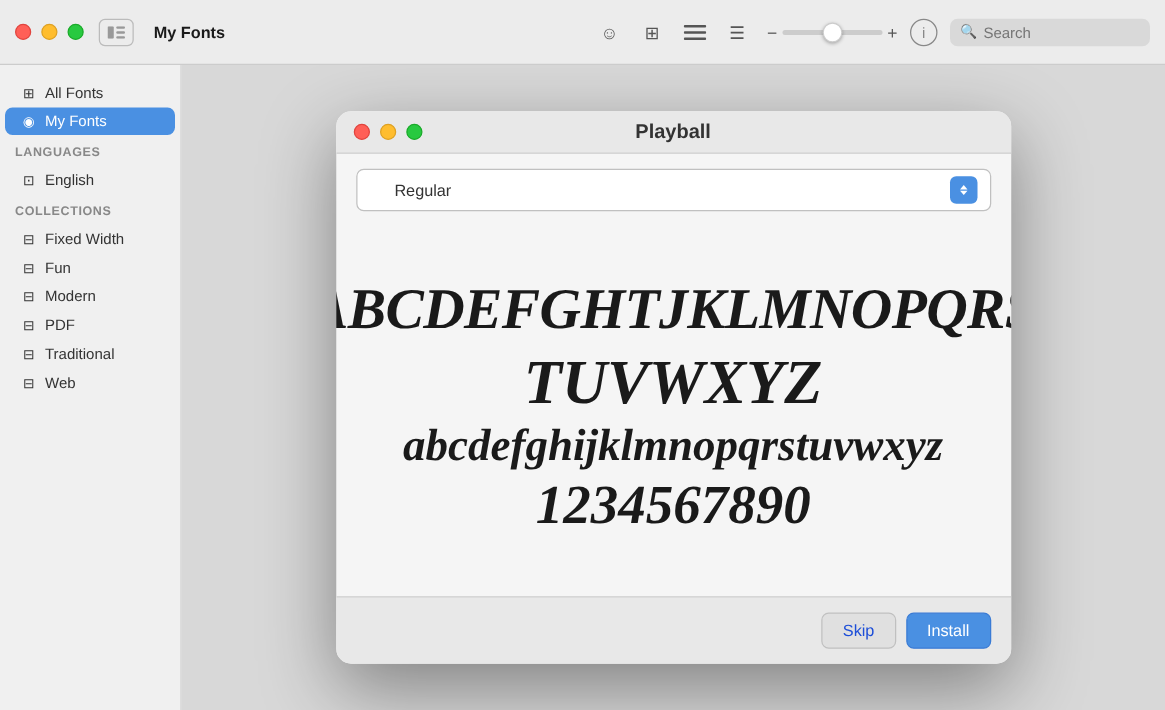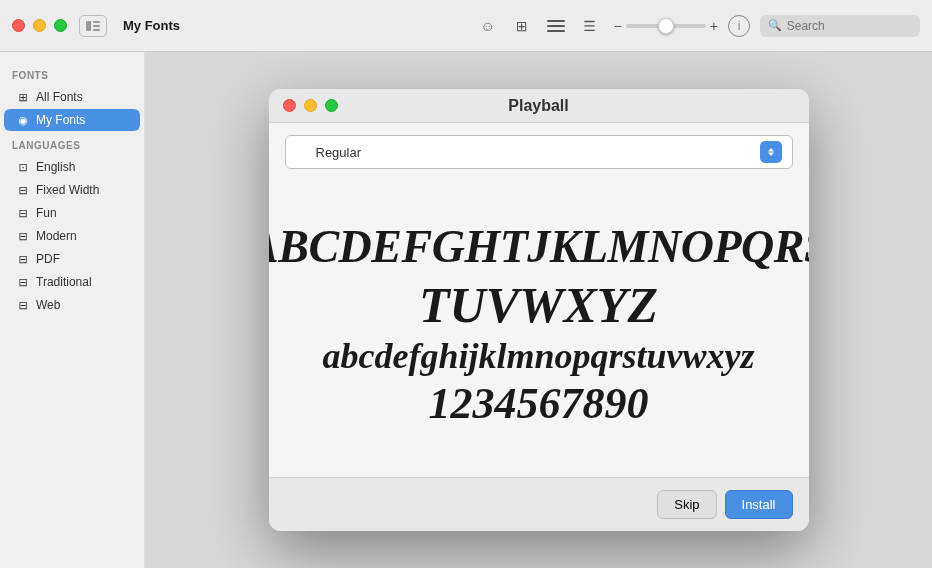--- a/index.html
+++ b/index.html
@@ -328,21 +328,21 @@
       background: #e8e8e8;
       border-top: 1px solid #d0d0d0;
       gap: 8px;
     }
     .btn-skip {
       padding: 6px 16px;
       background: #e0e0e0;
       border: 1px solid #c0c0c0;
       border-radius: 6px;
       font-size: 13px;
-      color: #000000;
+      color: #1d4ed8;
       cursor: pointer;
       text-align: center;
     }
     .btn-install {
       padding: 6px 16px;
       background: #4a90e2;
       border: 1px solid #3a7bd5;
       border-radius: 6px;
       font-size: 13px;
       color: white;
@@ -396,36 +396,36 @@
   <div class="search-bar">
     <span class="search-icon-sm">🔍</span>
     <input class="search-input" type="text" placeholder="Search" style="">
   </div>
 </div>
 
 <div class="main-content">
 
   <div class="sidebar">
 
-    <div class="sidebar-section-label">Fonts</div>
     <div class="sidebar-item">
       <span class="sidebar-item-icon">⊞</span>
       <span>All Fonts</span>
     </div>
     <div class="sidebar-item active">
       <span class="sidebar-item-icon">◉</span>
       <span>My Fonts</span>
     </div>
 
     <div class="sidebar-section-label">Languages</div>
     <div class="sidebar-item">
       <span class="sidebar-item-icon">⊡</span>
       <span>English</span>
     </div>
 
+    <div class="sidebar-section-label">Collections</div>
     <div class="sidebar-item">
       <span class="sidebar-item-icon">⊟</span>
       <span>Fixed Width</span>
     </div>
     <div class="sidebar-item">
       <span class="sidebar-item-icon">⊟</span>
       <span>Fun</span>
     </div>
     <div class="sidebar-item">
       <span class="sidebar-item-icon">⊟</span>

